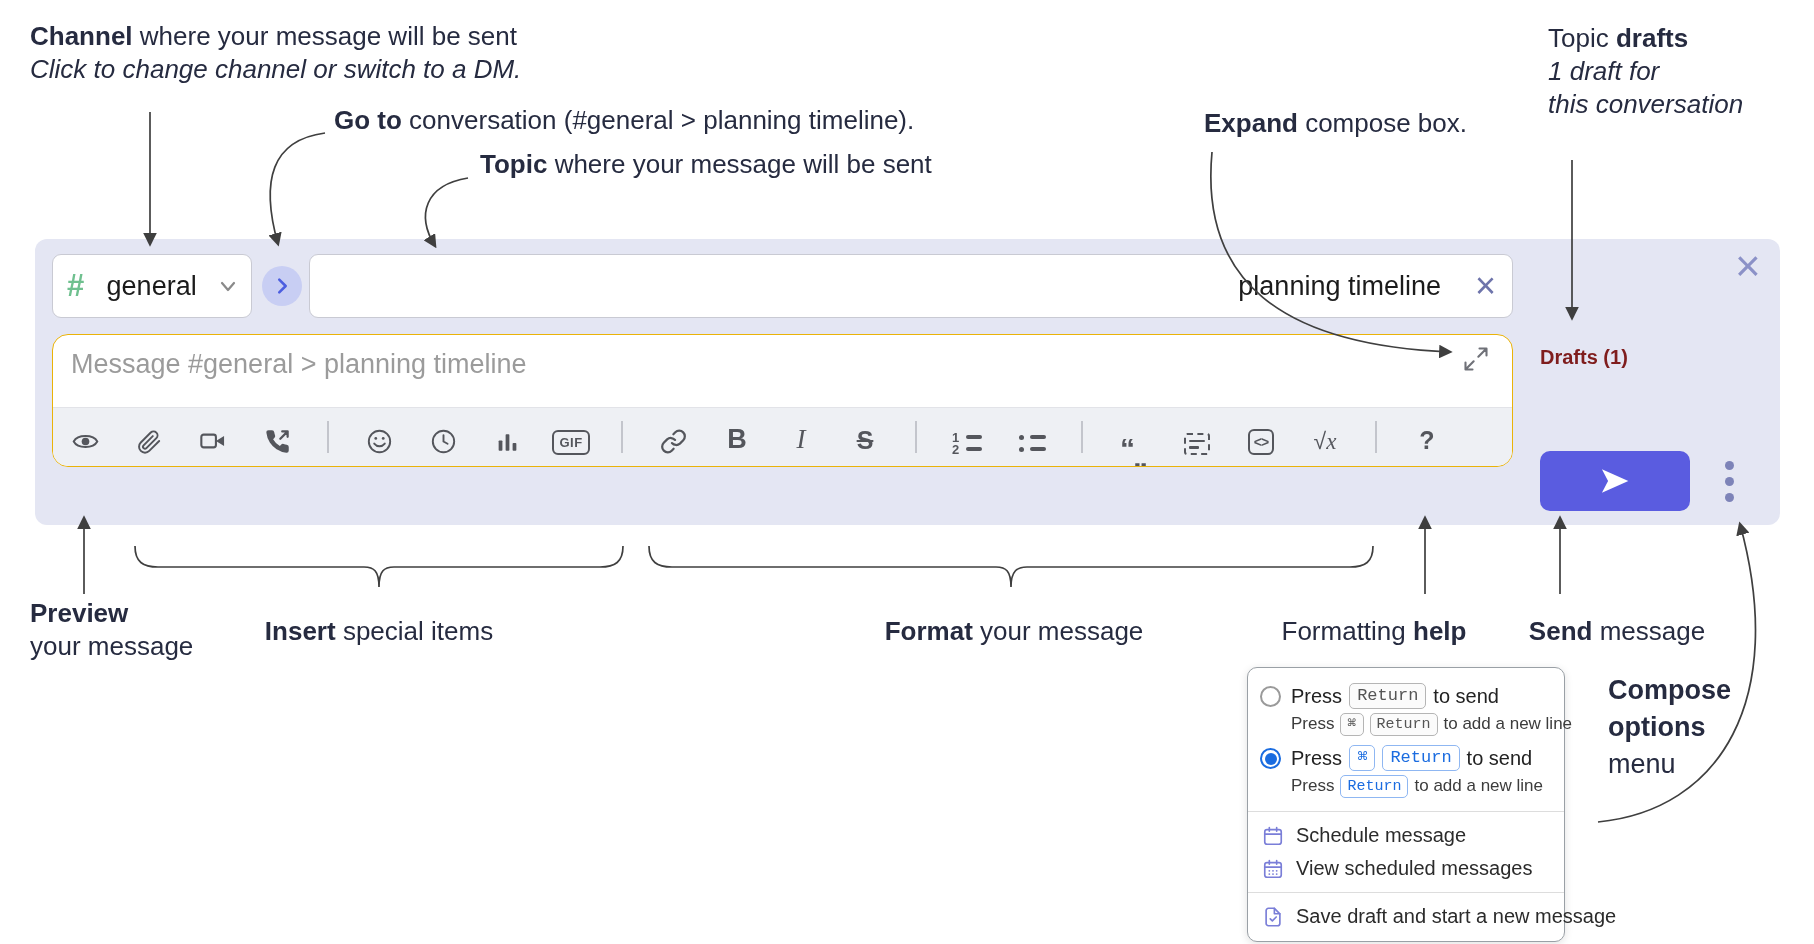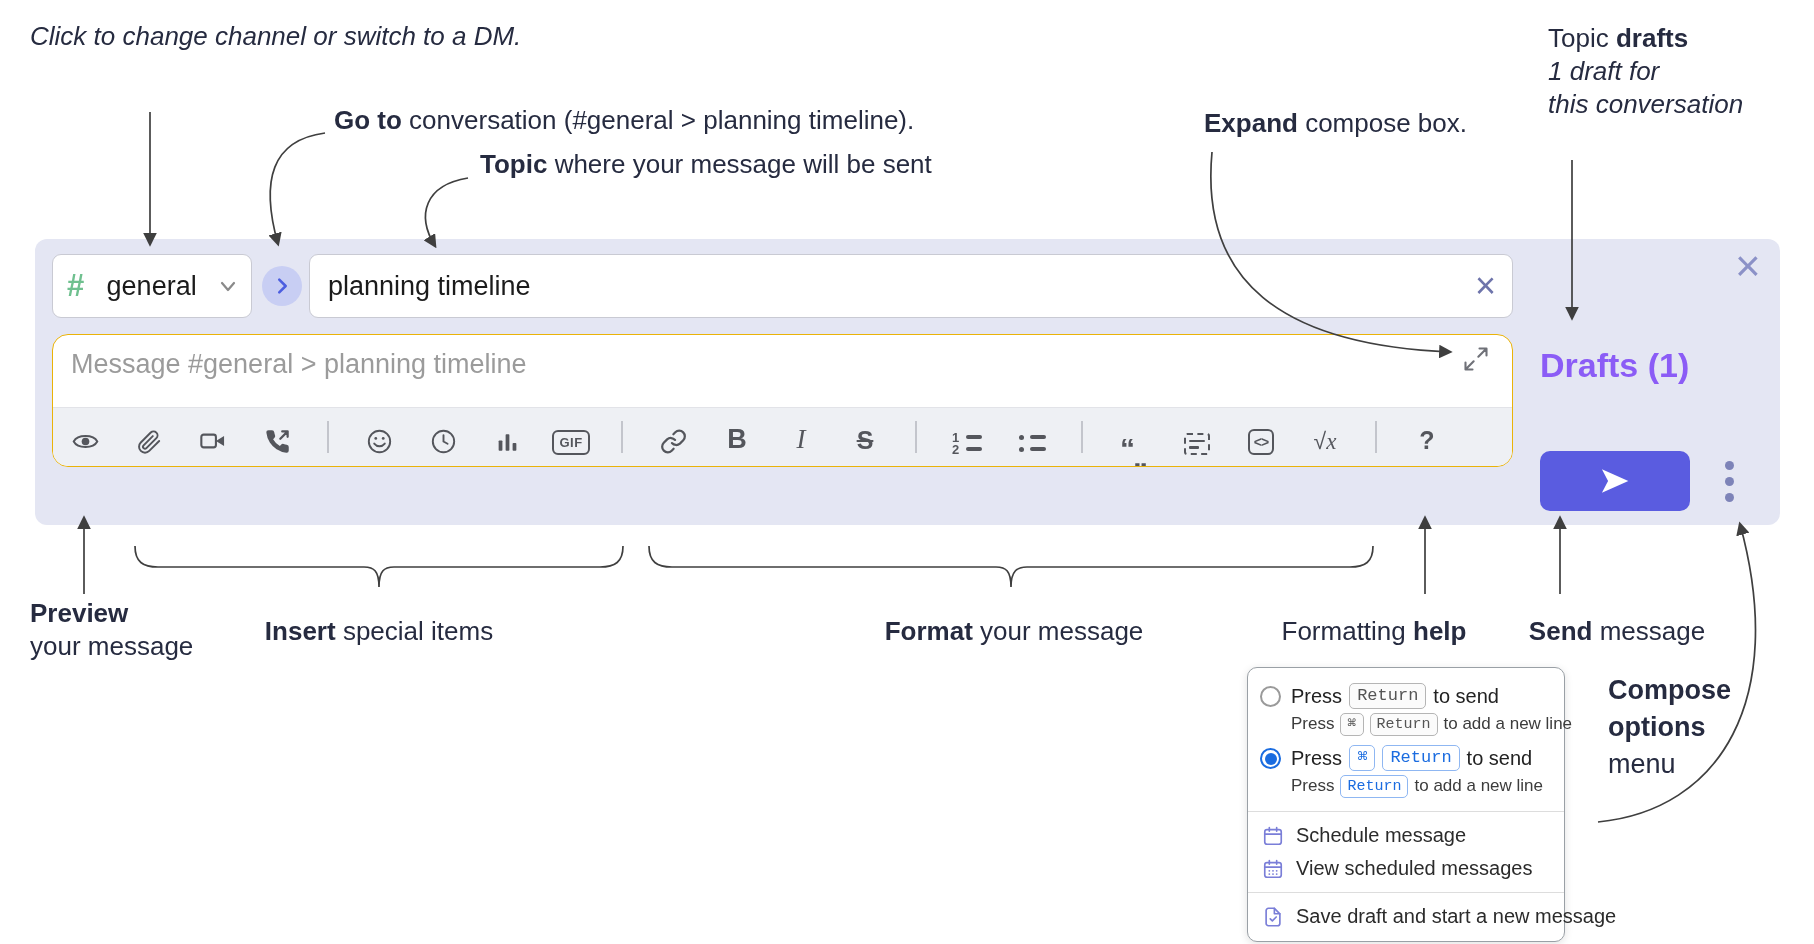--- a/index.html
+++ b/index.html
@@ -9,21 +9,21 @@
   .note b{font-weight:700;}
   .note .it{font-style:italic;}
   .center{transform:translateX(-50%);text-align:center;margin-top:16px;}
   
   .panel{position:absolute;left:35px;top:239px;width:1745px;height:286px;background:#e4e6f3;border-radius:12px;z-index:1;}
   .pill{position:absolute;left:52px;top:254px;width:200px;height:64px;background:#fff;border:1px solid #c9cad3;border-radius:9px;display:flex;align-items:center;padding:0 14px;box-sizing:border-box;gap:10px;cursor:pointer;}
   .hash{color:#6fc08f;font-weight:700;font-size:31px;}
   .pill .lbl{font-size:27px;color:#1b1b1b;flex:1;}
   .goto{position:absolute;left:262px;top:266px;width:40px;height:40px;border-radius:50%;background:#c8cef3;display:flex;align-items:center;justify-content:center;border:none;cursor:pointer;}
   .topicwrap{position:absolute;left:309px;top:254px;width:1204px;height:64px;background:#fff;border:1px solid #c9cad3;border-radius:9px;box-sizing:border-box;display:flex;align-items:center;}
-  .topicwrap input{border:none;outline:none;background:transparent;font-family:"Liberation Sans",sans-serif;font-size:27px;color:#1b1b1b;padding:0 18px;flex:1;}
+  .topicwrap input{border:none;outline:none;background:transparent;font-family:"Liberation Sans",sans-serif;font-size:27px;color:#1b1b1b;padding:0 18px;flex:1;text-align:right;}
   .xclear{font-size:36px;color:#6e74ab;padding:0 16px;cursor:pointer;line-height:1;font-weight:400;}
   .xclose{position:absolute;left:1735px;top:244px;font-size:44px;color:#8b91c7;cursor:pointer;line-height:1;z-index:3;}
   .msgbox{position:absolute;left:52px;top:334px;width:1461px;height:133px;background:#fff;border:1px solid #eab308;border-radius:16px;box-sizing:border-box;overflow:hidden;}
   .msgbox textarea{position:absolute;left:0;top:0;width:100%;height:118px;border:none;outline:none;resize:none;box-sizing:border-box;padding:14px 18px;font-family:"Liberation Sans",sans-serif;font-size:27px;color:#1b1b1b;background:transparent;}
   .msgbox textarea::placeholder{color:#9b9b9b;opacity:1;}
   .expand{position:absolute;right:22px;top:10px;width:28px;height:28px;cursor:pointer;}
   .toolbar{position:absolute;left:0;bottom:0;width:100%;height:59px;background:#eef0f4;border-top:1px solid #e2e3e8;display:flex;align-items:center;padding-left:18px;box-sizing:border-box;gap:36px;}
   .tb{width:28px;height:36px;display:flex;align-items:flex-end;justify-content:center;color:#54565c;cursor:pointer;flex:0 0 auto;user-select:none;}
   .tb-div{width:2px;height:32px;background:#c3c5cc;flex:0 0 auto;}
   .gifbox{border:2px solid #54565c;border-radius:6px;font-size:13px;font-weight:700;padding:3px 5px;letter-spacing:.5px;}
@@ -34,21 +34,21 @@
   .listic .n{font-size:13px;font-weight:700;line-height:1;}
   .listic .bar{height:3.5px;background:#54565c;border-radius:2px;}
   .listic .dot{width:5px;height:5px;border-radius:50%;background:#54565c;justify-self:center;}
   .quoteG{font-size:30px;font-weight:700;letter-spacing:-2px;line-height:0.4;}
   .spoilbox{width:26px;height:22px;border:2px dashed #54565c;border-radius:3px;display:flex;flex-direction:column;justify-content:center;gap:4px;padding:0 3px;box-sizing:border-box;}
   .spoilbox i{display:block;height:2.5px;background:#54565c;border-radius:1px;}
   .codebox{border:2px solid #54565c;border-radius:6px;font-size:14px;font-weight:700;padding:3px 4px;letter-spacing:-1px;}
   .mathG{font-size:23px;}
   .mathG i{font-family:"Liberation Serif",serif;}
   .helpG{font-size:25px;font-weight:600;}
-  .drafts{position:absolute;left:1540px;top:346px;font-size:34px;font-weight:600;color:#8b5cf6;cursor:pointer;z-index:3;}
+  .drafts{position:absolute;left:1540px;top:346px;font-size:20px;font-weight:600;color:#7f1d1d;cursor:pointer;z-index:3;}
   .sendbtn{position:absolute;left:1540px;top:451px;width:150px;height:60px;background:#5a5ce0;border:none;border-radius:10px;display:flex;align-items:center;justify-content:center;cursor:pointer;z-index:3;}
   .dotsbtn{position:absolute;left:1712px;top:452px;width:34px;height:58px;display:flex;flex-direction:column;align-items:center;justify-content:center;gap:7px;cursor:pointer;z-index:3;background:none;border:none;}
   .dotsbtn i{width:9px;height:9px;border-radius:50%;background:#7d83b8;}
   
   .popup{position:absolute;left:1247px;top:667px;width:318px;box-sizing:border-box;background:#fff;border:1.5px solid #9aa0a6;border-radius:10px;box-shadow:0 2px 8px rgba(0,0,0,.12);padding:12px 0 8px;z-index:5;color:#222;}
   .optrow{display:flex;padding:2px 12px 6px;gap:10px;cursor:pointer;}
   .radio{width:17px;height:17px;border:2px solid #9a9a9a;border-radius:50%;margin-top:4px;flex:0 0 auto;position:relative;background:#fff;}
   .radio.on{border-color:#1a6ce0;}
   .radio.on::after{content:"";position:absolute;inset:2.5px;background:#1a6ce0;border-radius:50%;}
   .optmain{font-size:20px;line-height:28px;color:#222;display:flex;align-items:center;gap:7px;white-space:nowrap;}
@@ -79,20 +79,21 @@
       <path d="M84,594 L84,518" marker-end="url(#ah)"></path>
       <path d="M1425,594 L1425,518" marker-end="url(#ah)"></path>
       <path d="M1560,594 L1560,518" marker-end="url(#ah)"></path>
       <path d="M1598,822 C1720,810 1788,700 1740,524" marker-end="url(#ah)"></path>
       <path d="M135,546 C135,562 143,567 158,567 L364,567 C374,567 379,571 379,587 C379,571 384,567 394,567 L600,567 C615,567 623,562 623,546"></path>
       <path d="M649,546 C649,562 657,567 672,567 L996,567 C1006,567 1011,571 1011,587 C1011,571 1017,567 1027,567 L1350,567 C1365,567 1373,562 1373,546"></path>
     </g>
   </svg>
 
   <div class="note" style="left:30px;top:20px">
+    <div><b>Channel</b><span> where your message will be sent</span></div>
     <div class="it">Click to change channel or switch to a DM.</div>
   </div>
 
   <div class="note" style="left:334px;top:104px">
     <b>Go to</b><span> conversation (#general &gt; planning timeline).</span>
   </div>
 
   <div class="note" style="left:480px;top:148px">
     <b>Topic</b><span> where your message will be sent</span>
   </div>

